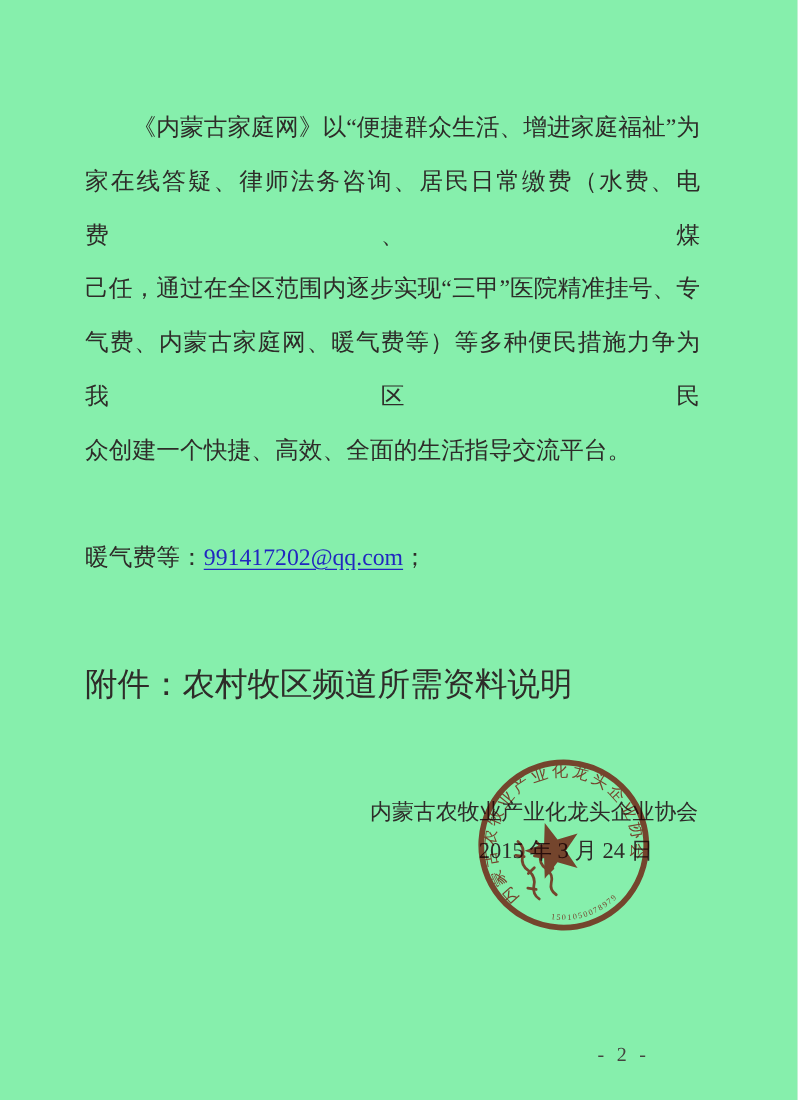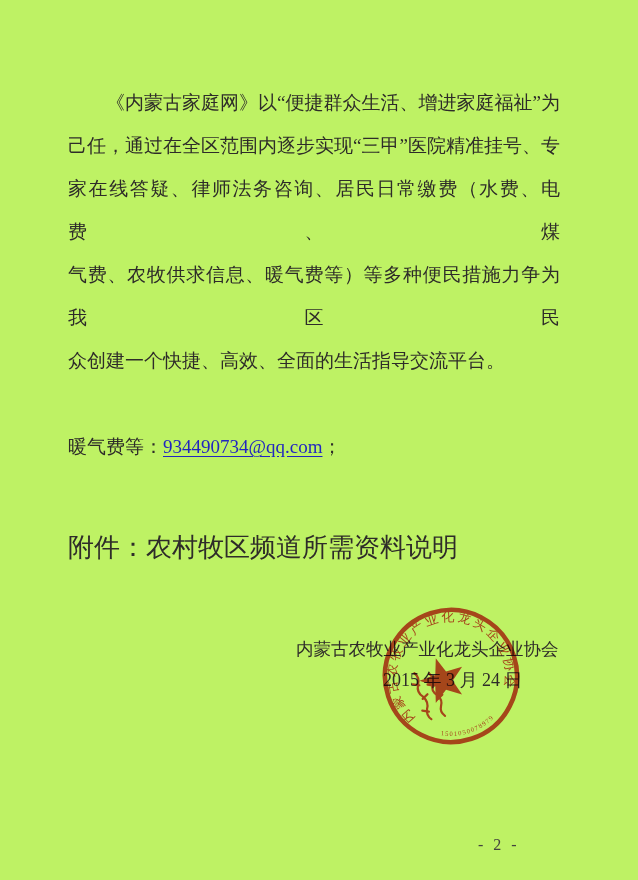--- a/index.html
+++ b/index.html
@@ -1,20 +1,20 @@
 <!DOCTYPE html>
 <html><head>
 <meta charset="utf-8">
 <style>
   html,body { margin:0; padding:0; }
   body { background:#e9e9e7; }
   .page {
     position:relative;
     width:638px; height:880px;
-    background:#bef264;
+    background:#86efac;
     overflow:hidden;
     font-family:"Liberation Serif","DejaVu Serif",serif;
     color:#2e2c29;
   }
   .block { position:absolute; left:68px; width:492px; }
   .line { text-align:justify; text-align-last:justify; text-justify:inter-character; }
   .line.nostretch { text-align-last:left;font-family:Liberation Serif, serif; }
   .line.indent { text-indent:2em; }
   .bold { font-weight:bold; }
   #p1 { top:81px;  font-size:19px; line-height:43px; }
@@ -33,30 +33,30 @@
   }
   .seal text { font-family:"Liberation Serif","DejaVu Serif",serif; }
 </style>
 </head>
 <body>
 
 <div class="page">
 
   <div id="p1" class="block">
       <div class="line indent"><span>《内蒙古家庭网》以“便捷群众生活、增进家庭福祉”为</span></div>
+      <div class="line"><span>家在线答疑、律师法务咨询、居民日常缴费（水费、电费、煤</span></div>
       <div class="line"><span>己任，通过在全区范围内逐步实现“三甲”医院精准挂号、专</span></div>
-      <div class="line"><span>家在线答疑、律师法务咨询、居民日常缴费（水费、电费、煤</span></div>
-      <div class="line"><span>气费、农牧供求信息、暖气费等）等多种便民措施力争为我区民</span></div>
+      <div class="line"><span>气费、内蒙古家庭网、暖气费等）等多种便民措施力争为我区民</span></div>
       <div class="line nostretch"><span>众创建一个快捷、高效、全面的生活指导交流平台。</span></div>
     </div>
 
 
 
   <div id="email-line" class="block line nostretch">
-    <span>暖气费等：</span><a id="email-link" href="#">934490734@qq.com</a><span>；</span>
+    <span>暖气费等：</span><a id="email-link" href="#">991417202@qq.com</a><span>；</span>
   </div>
 
   <div id="attachment-line" class="block line nostretch">
     <span>附件：农村牧区频道所需资料说明</span>
   </div>
 
   <div id="sig-org">内蒙古农牧业产业化龙头企业协会</div>
   <div id="sig-date">2015 年 3 月 24 日</div>
 
   <svg class="seal" viewBox="0 0 140 140" aria-hidden="true">

